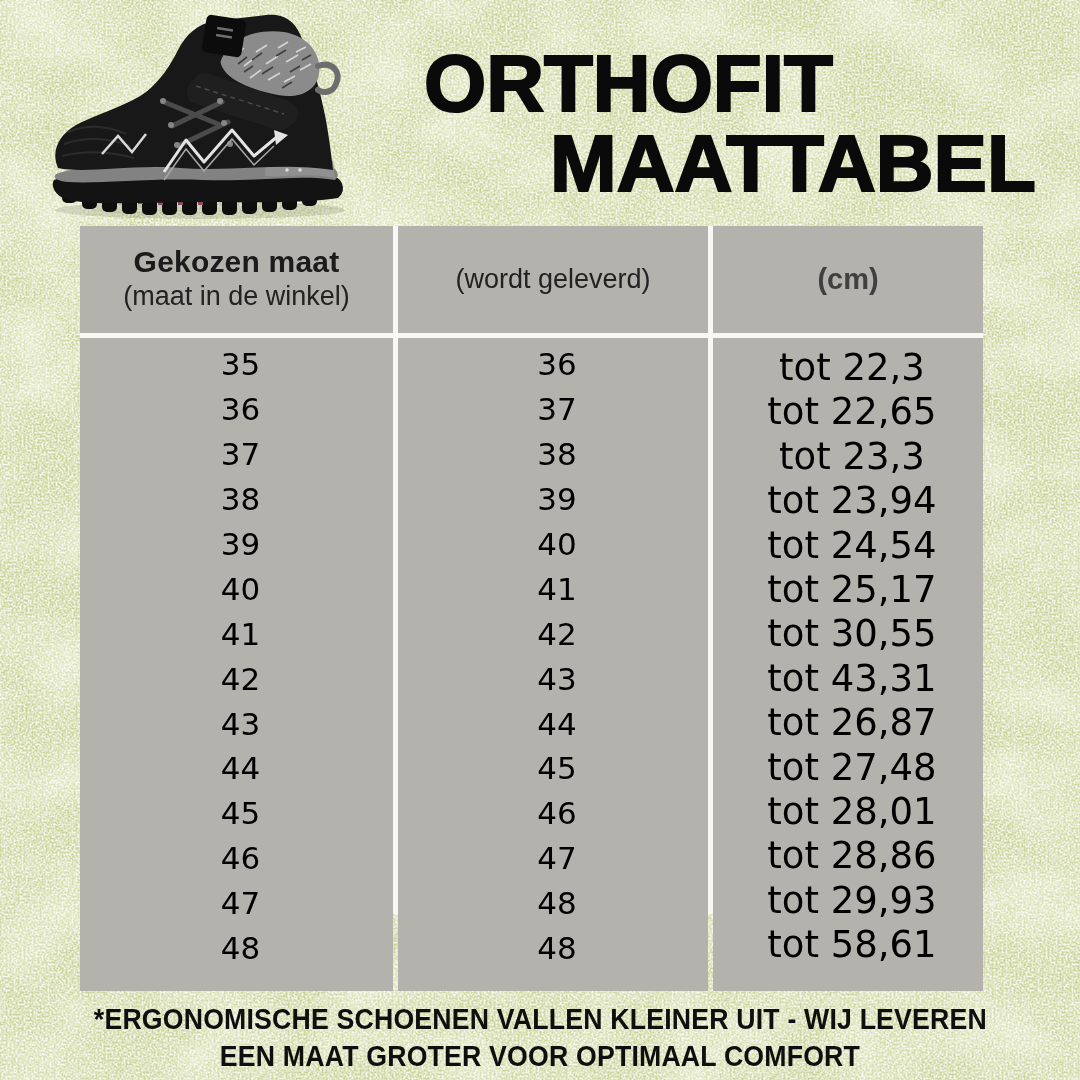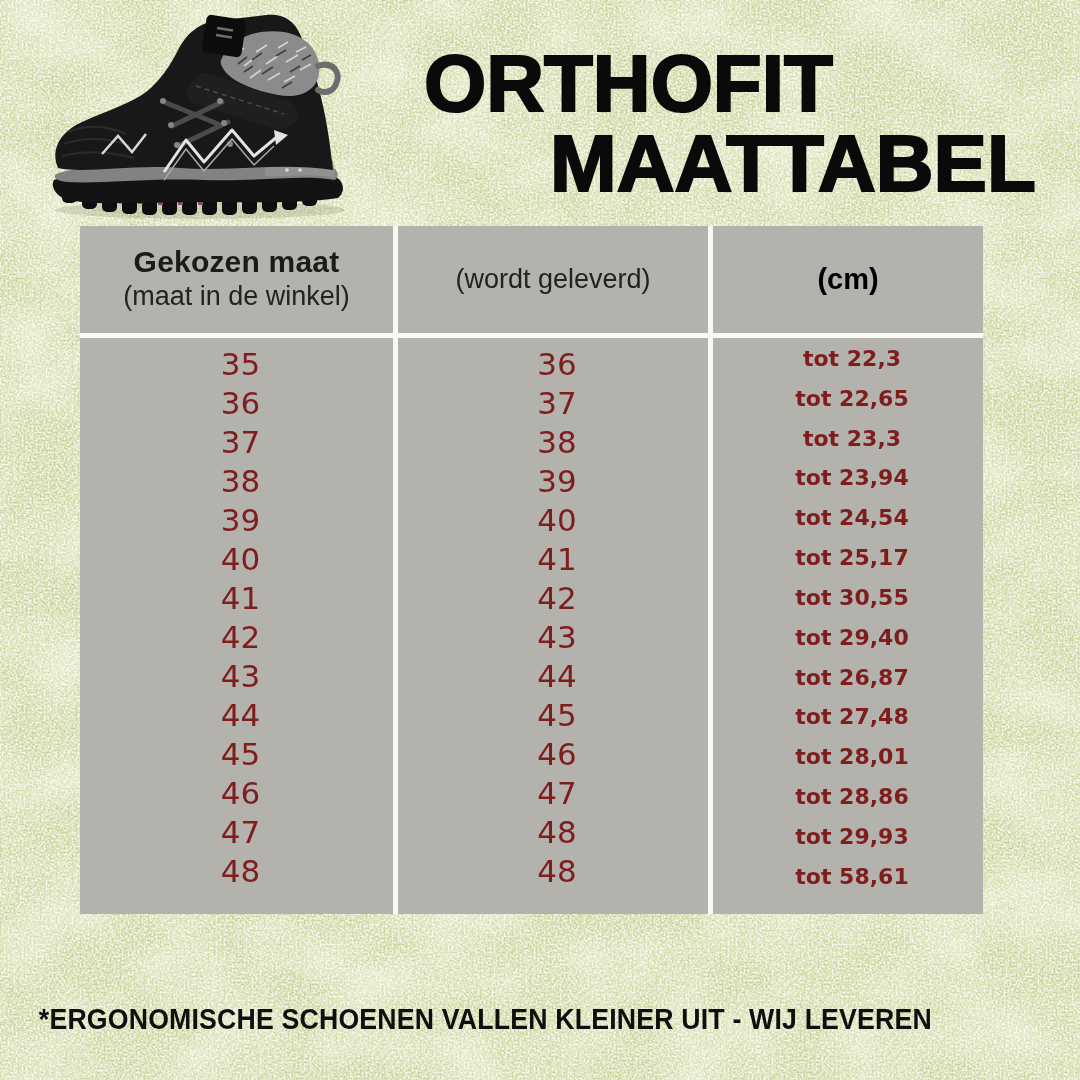--- a/index.html
+++ b/index.html
@@ -47,34 +47,34 @@
     text-align:center; padding:4px 18px 6px; box-sizing:border-box;
   }
   .h-title {
     font-size:30px; font-weight:700; line-height:1.12;
     color:#1b1b1b; letter-spacing:0.2px;
   }
   .h-sub {
     font-size:27px; font-weight:400; line-height:1.15;
     color:#222; margin-top:3px;
   }
-  .header.voet .h-sub { font-weight:700; font-size:29px; color:#000000; }
+  .header.voet .h-sub { font-weight:700; font-size:29px; color:#404040; }
   .cell.body {
     display:flex; flex-direction:column;
     justify-content:space-between; align-items:center;
     padding:8px 0 24px; box-sizing:border-box;
     font-family:"DejaVu Sans", sans-serif;
   }
-  .num { font-size:31px; color:#7f1d1d; line-height:1.2;margin-left:8px; }
-  .body.voet .num { font-size:22px;font-weight:bold; }
+  .num { font-size:31px; color:#000000; line-height:1.2;margin-left:8px; }
+  .body.voet .num { font-size:37px; }
 
   
   .footnote {
     position:absolute; left:0; top:1001px; width:1080px; z-index:2;
-    text-align:left; color:#0f0f0f;
+    text-align:center; color:#0f0f0f;
     font-weight:700; font-size:29px; line-height:1.28;
     letter-spacing:0.2px;
   }
   .footnote .squeeze {
     display:inline-block;
     transform:scaleX(0.92);
     transform-origin:50% 0;
     white-space:nowrap;
   }
 </style>
@@ -234,27 +234,28 @@
         <div class="num">48</div>
     </div>
     <div class="cell body voet">
       <div class="num">tot 22,3</div>
         <div class="num">tot 22,65</div>
         <div class="num">tot 23,3</div>
         <div class="num">tot 23,94</div>
         <div class="num">tot 24,54</div>
         <div class="num">tot 25,17</div>
         <div class="num">tot 30,55</div>
-        <div class="num">tot 29,40</div>
+        <div class="num">tot 43,31</div>
         <div class="num">tot 26,87</div>
         <div class="num">tot 27,48</div>
         <div class="num">tot 28,01</div>
         <div class="num">tot 28,86</div>
         <div class="num">tot 29,93</div>
         <div class="num">tot 58,61</div>
     </div>
   </div>
 
   <div class="footnote">
     <div><span class="squeeze">*ERGONOMISCHE SCHOENEN VALLEN KLEINER UIT - WIJ LEVEREN</span></div>
+    <div><span class="squeeze">EEN MAAT GROTER VOOR OPTIMAAL COMFORT</span></div>
   </div>
 
 </div>
 
 </body></html>

